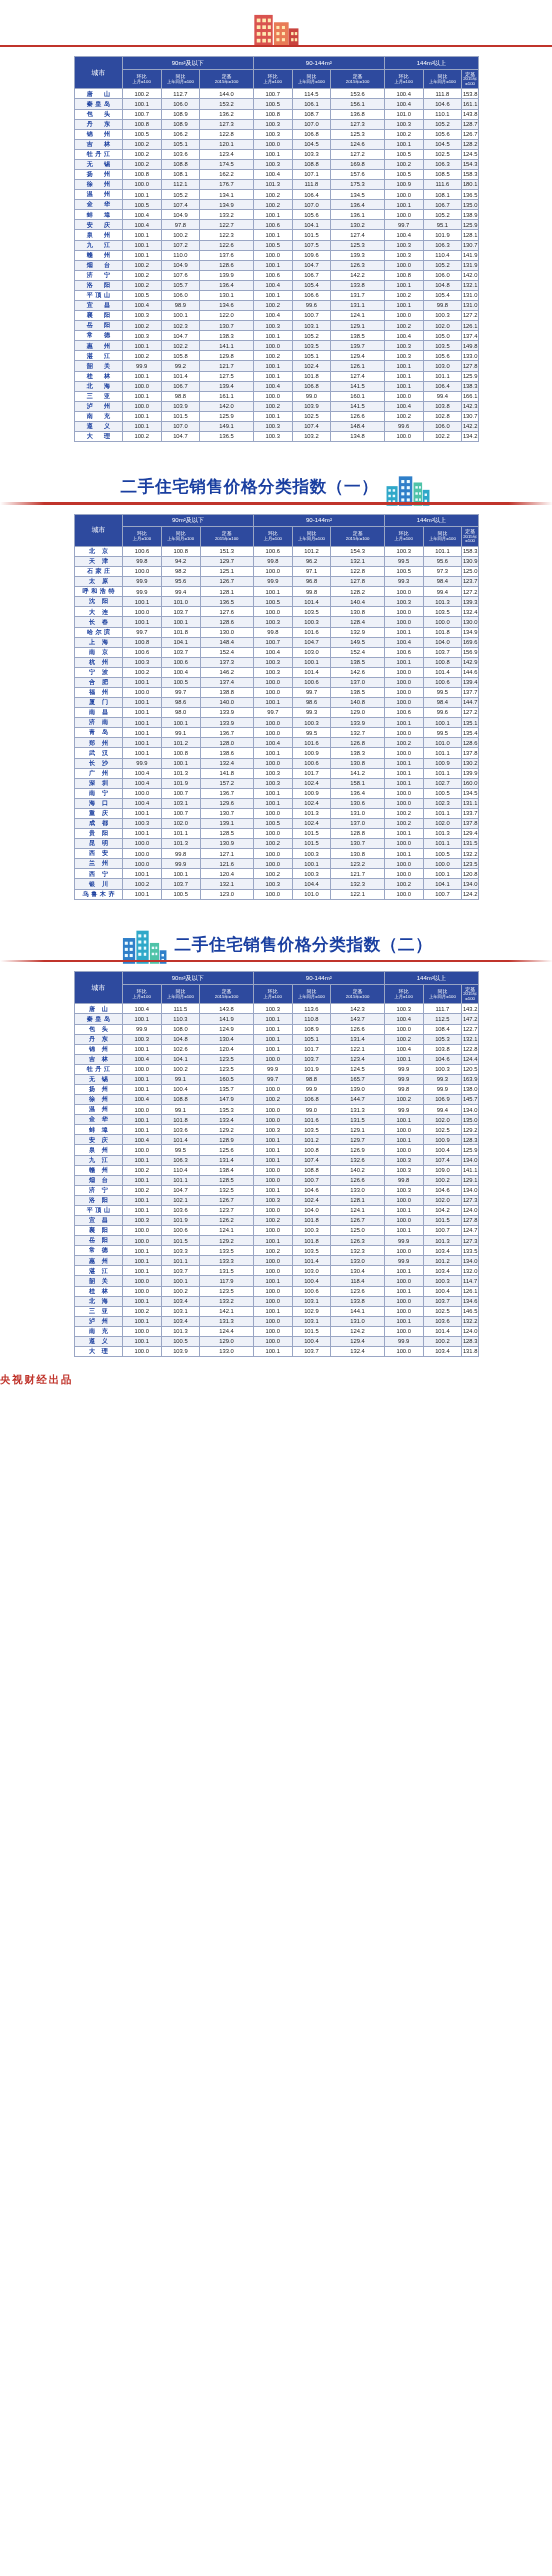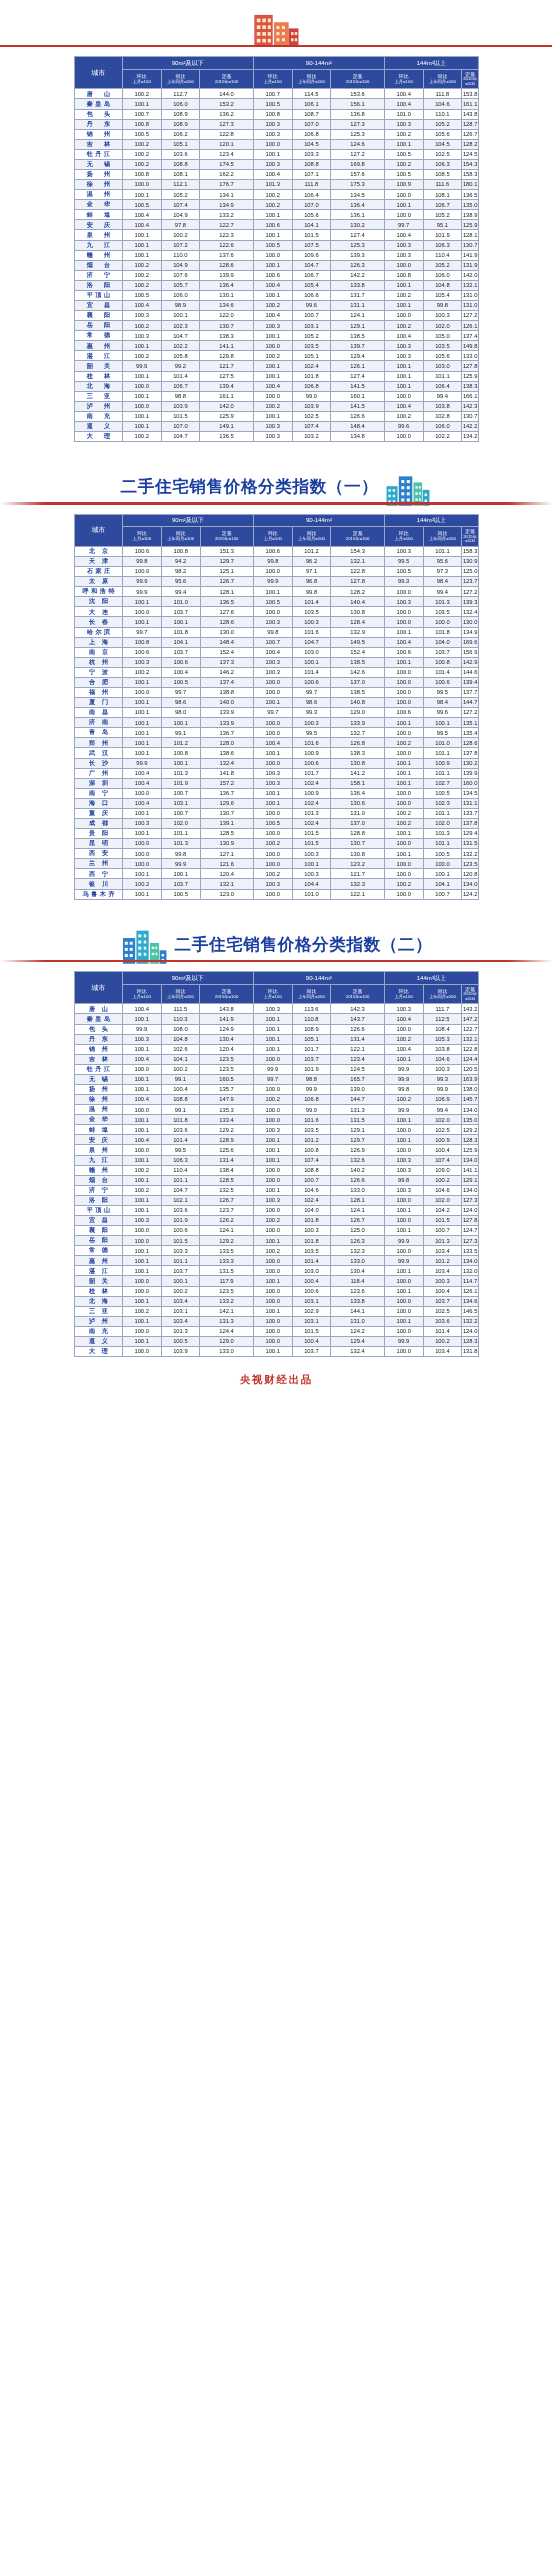--- a/index.html
+++ b/index.html
@@ -111,21 +111,20 @@
     line-height: 1.1;
   }
 
   
   col.c-city { width: 12%; }
   col.c-val  { width: 9.8%; }
   col.c-base { width: 13.6%; }
 
   
   .footer {
-    text-align: center;
     padding: 16px 0 21px;
     color: #c0342b;
     font-size: 10.4px;
     font-weight: bold;
     letter-spacing: 1.8px;
   }
   .spacer-md { height: 18.4px; }
 
   
   .top-banner {

